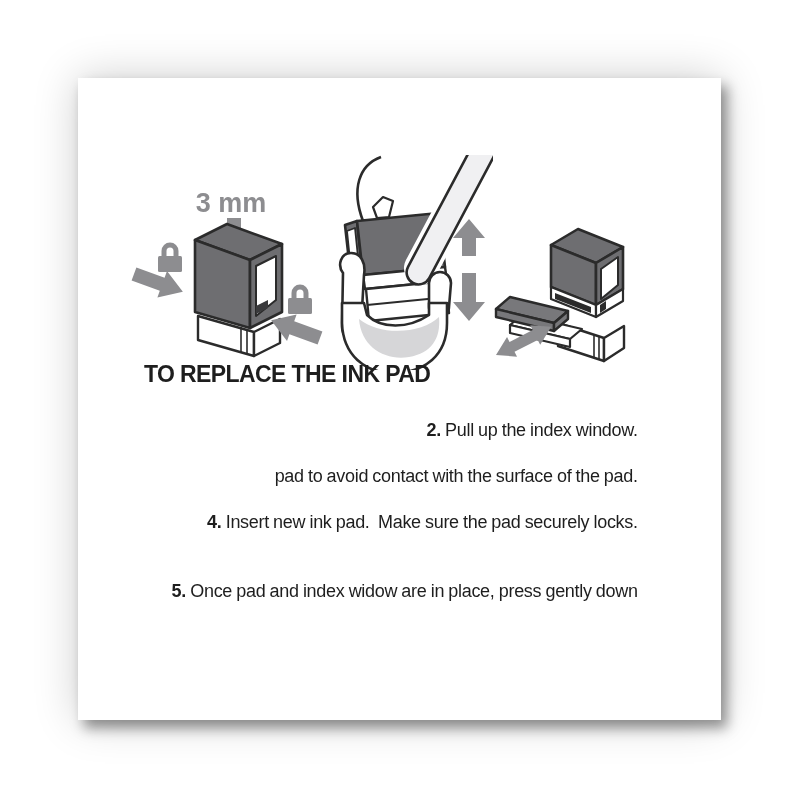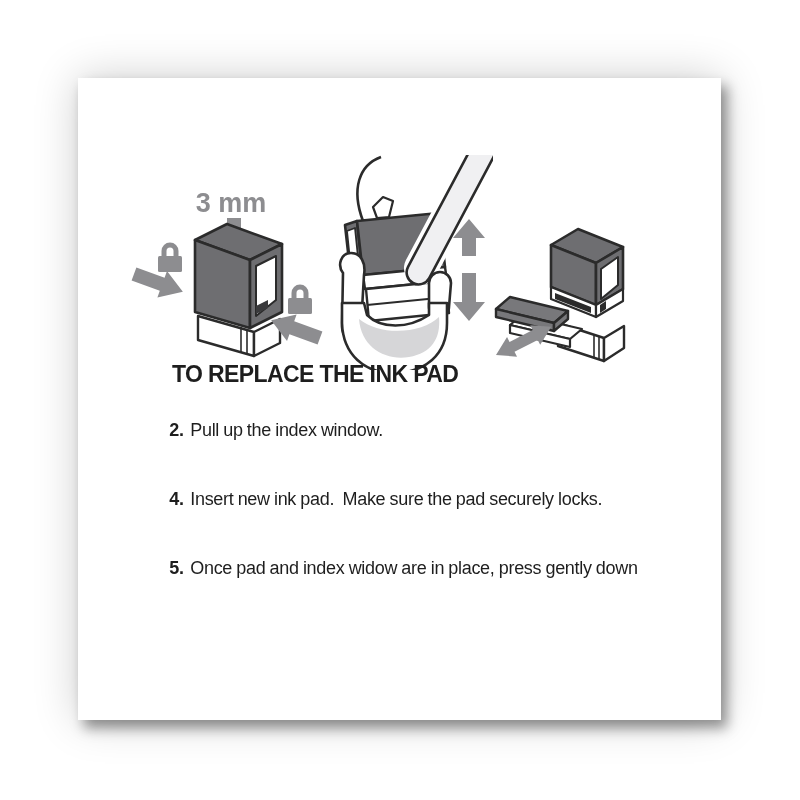--- a/index.html
+++ b/index.html
@@ -1,25 +1,25 @@
 <!DOCTYPE html>
 <html><head>
 <meta charset="utf-8">
 <style>
   html,body{margin:0;padding:0;background:#ffffff;}
   .page{position:relative;width:800px;height:800px;background:#ffffff;overflow:hidden;
         font-family:"Liberation Sans","DejaVu Sans",sans-serif;}
   .card{position:absolute;left:78px;top:78px;width:643px;height:642px;background:#ffffff;
-        box-shadow:6px 8px 12px rgba(0,0,0,.40), 0 0 42px rgba(0,0,0,.20);}
+        box-shadow:6px 8px 12px rgba(0,0,0,.40), 0 0 42px rgba(0,0,0,.20);text-align:right;}
   .fig{position:absolute;}
   .fig-a{left:50px;top:100px;width:200px;height:185px;}
   .fig-b{left:255px;top:77px;width:160px;height:215px;}
   .fig-c{left:414px;top:103px;width:170px;height:185px;}
   .title{position:absolute;left:66px;top:284px;font-size:23px;line-height:24px;font-weight:700;
-         color:#1e1e1e;letter-spacing:-0.6px;margin-left:28px;}
+         color:#1e1e1e;letter-spacing:-0.6px;}
   .list{position:absolute;left:66px;top:318px;color:#1e1e1e;font-size:18px;line-height:23px;
         letter-spacing:-0.3px;word-spacing:-0.5px;}
   .line{white-space:pre;}
   .line.cont{padding-left:21px;}
   .num{display:inline-block;width:21px;font-weight:700;}
   svg{display:block;overflow:hidden;}
 </style>
 </head>
 <body>
 
@@ -141,20 +141,21 @@
 
     <div class="list">
 
   <div class="item">
     <div class="line first">
       <span class="num">2. </span><span class="txt">Pull up the index window.</span>
     </div>
   </div>
 
   <div class="item">
+          <div class="line cont"><span class="txt">pad to avoid contact with the surface of the pad.</span></div>
         </div>
 
   <div class="item">
     <div class="line first">
       <span class="num">4. </span><span class="txt">Insert new ink pad.  Make sure the pad securely locks.</span>
     </div>
   </div>
 
   <div class="item">
     <div class="line first">

